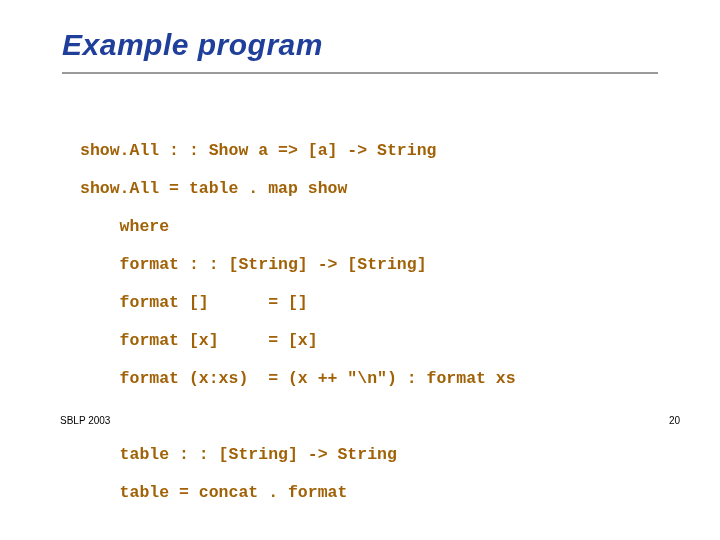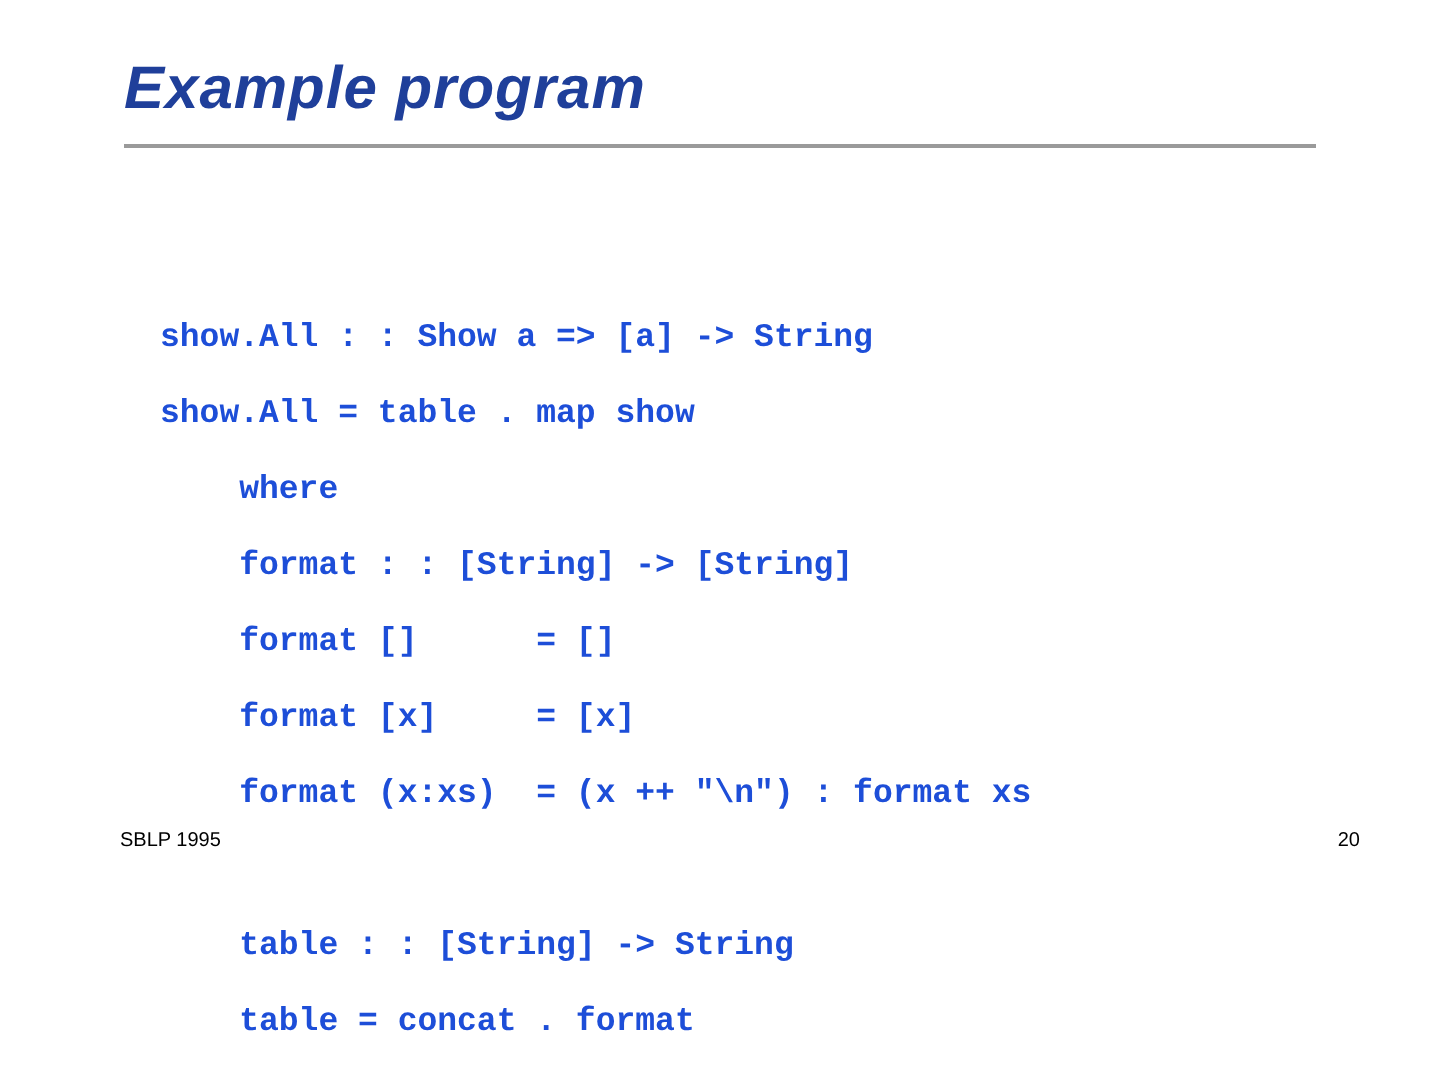--- a/index.html
+++ b/index.html
@@ -32,25 +32,25 @@
     position: absolute;
     left: 62px;
     top: 72px;
     width: 596px;
     height: 2px;
     background: #9a9a9a;
   }
   .code {
     position: absolute;
     left: 80px;
-    top: 112px;
+    top: 94px;
     font-family: "Courier New", Courier, monospace;
     font-weight: bold;
     font-size: 16.5px;
-    color: #1d4ed8;
+    color: #a16207;
     line-height: 38px;
     white-space: pre;
   }
   .footer-left {
     position: absolute;
     left: 60px;
     bottom: 22px;
     font-size: 10px;
     color: #000;
   }
@@ -75,16 +75,16 @@
 <span>show.All = table . map show</span>
 <span>    where</span>
 <span>    format : : [String] -&gt; [String]</span>
 <span>    format []      = []</span>
 <span>    format [x]     = [x]</span>
 <span>    format (x:xs)  = (x ++ "\n") : format xs</span>
 <span></span>
 <span>    table : : [String] -&gt; String</span>
 <span>    table = concat . format</span></div>
 
-  <div class="footer-left">SBLP 1995</div>
+  <div class="footer-left">SBLP 2003</div>
   <div class="footer-right">20</div>
 
 </div>
 
 </body></html>

